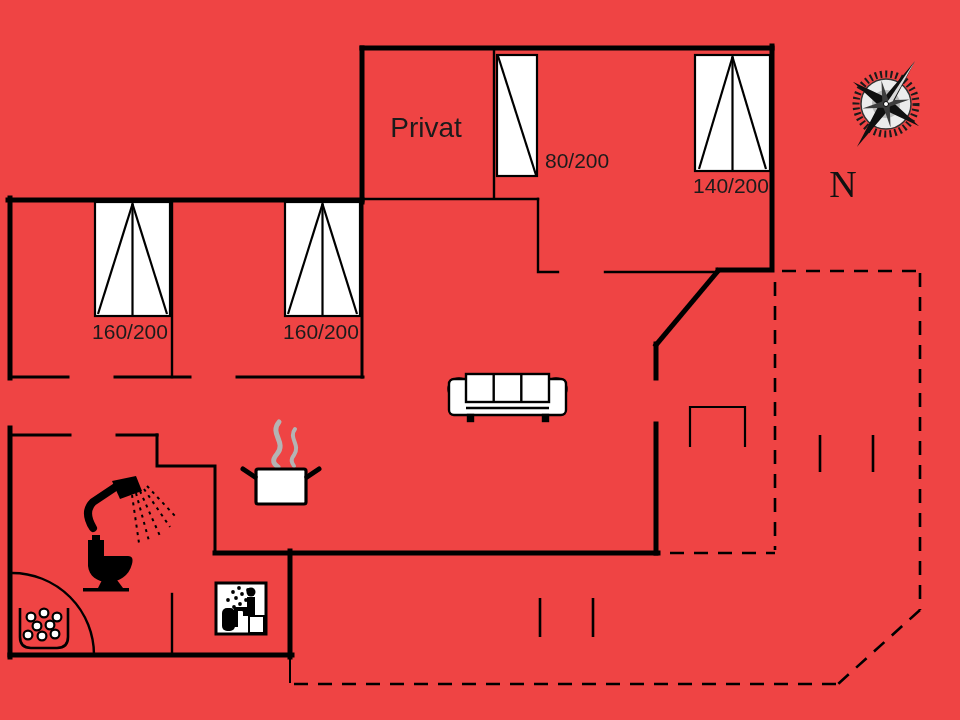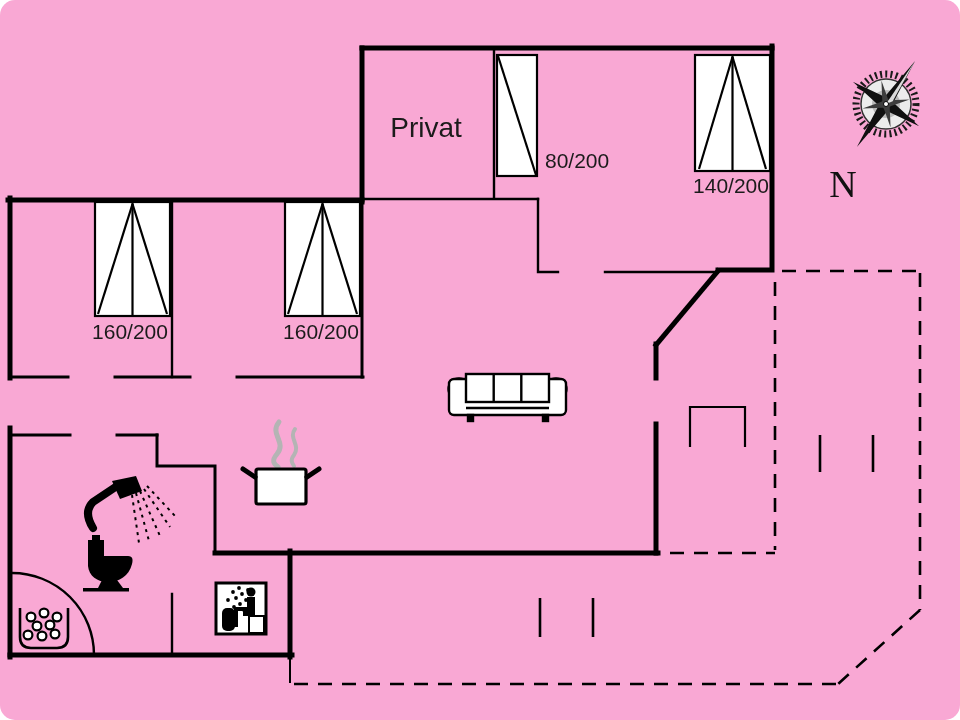--- a/index.html
+++ b/index.html
@@ -1,17 +1,17 @@
 <!DOCTYPE html>
 <html><head>
 <meta charset="utf-8">
 <style>
   html,body{margin:0;padding:0;background:#ffffff;}
-  .stage{position:relative;width:960px;height:720px;background:#f9a8d4;overflow:hidden;
-         font-family:"Liberation Sans", sans-serif;border-radius:15px;}
+  .stage{position:relative;width:960px;height:720px;background:#ef4444;overflow:hidden;
+         font-family:"Liberation Sans", sans-serif;}
   svg{display:block}
   text.dim{font-family:"Liberation Sans", sans-serif;font-size:21px;fill:#1b1b1b;}
   text.room{font-family:"Liberation Sans", sans-serif;font-size:28px;fill:#1b1b1b;}
   text.north{font-family:"Liberation Serif", serif;font-size:38px;fill:#111;}
 </style>
 </head>
 <body>
 
 <div class="stage">
 <svg width="960" height="720" viewBox="0 0 960 720">

